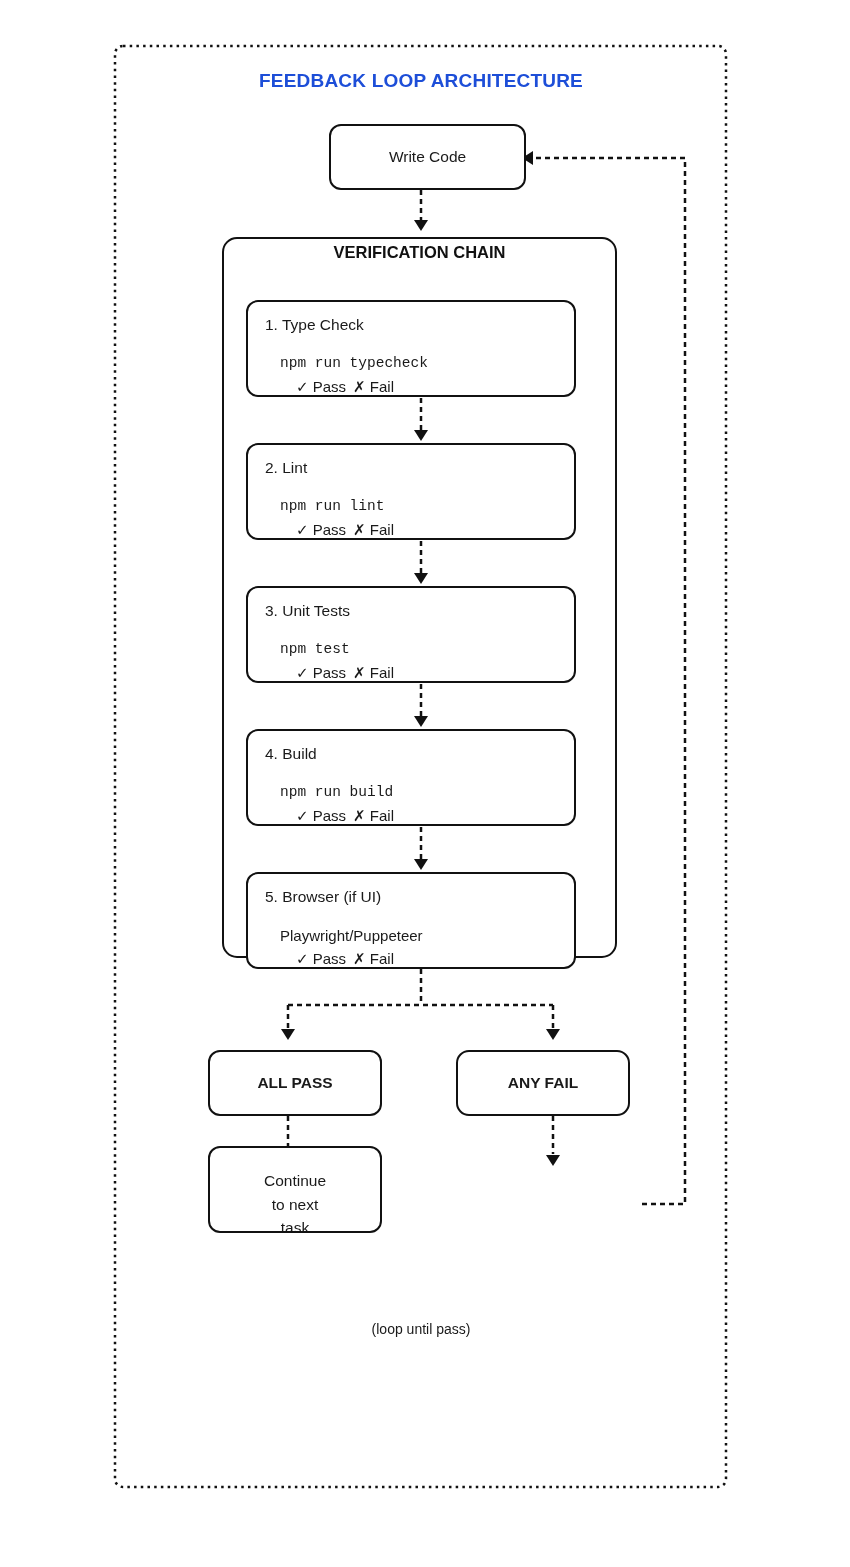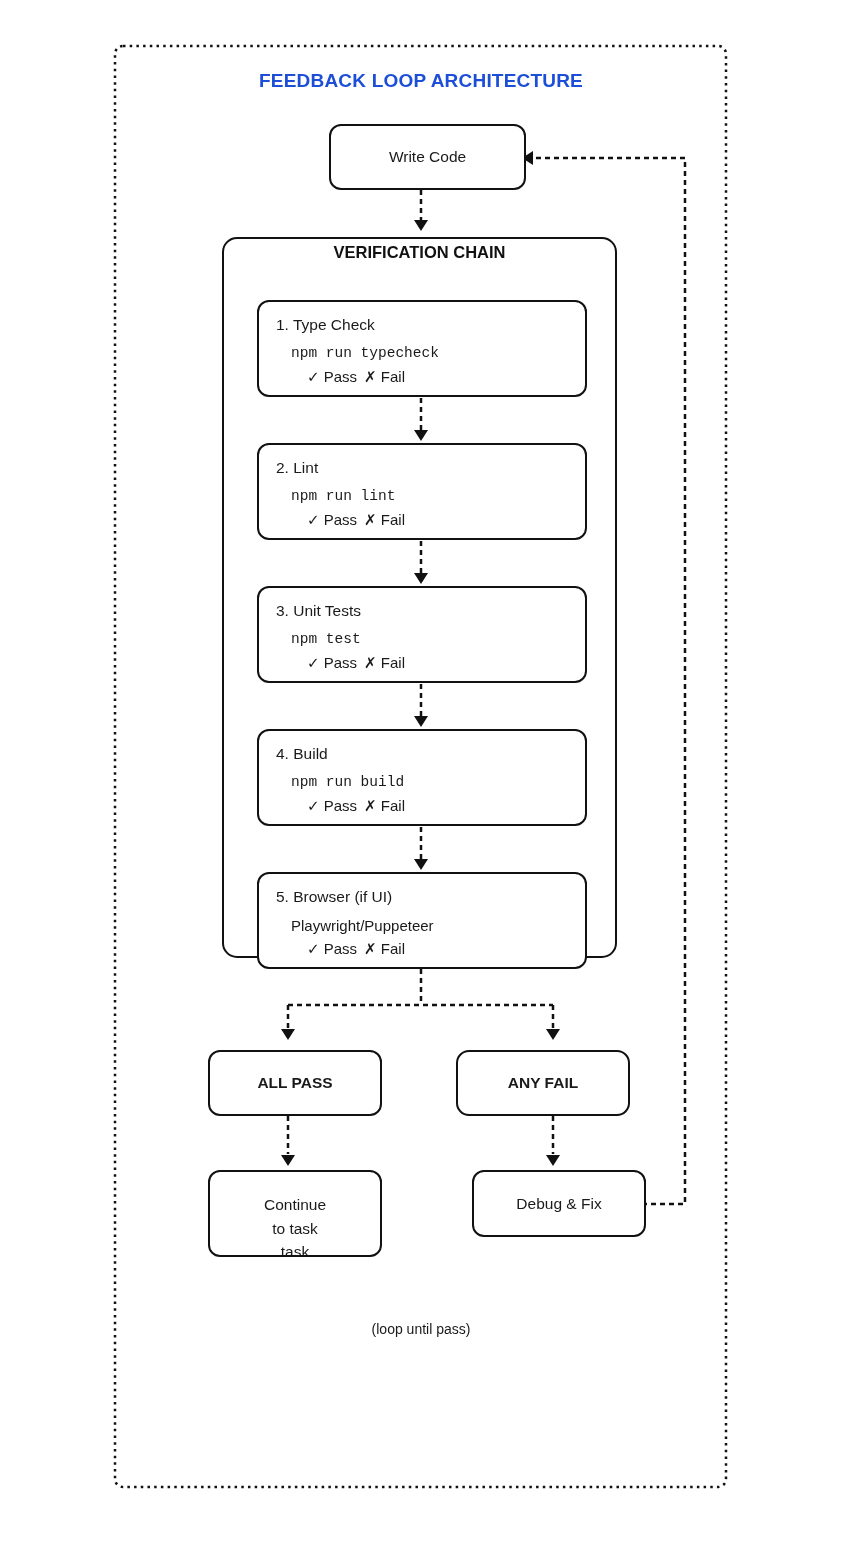--- a/index.html
+++ b/index.html
@@ -34,45 +34,45 @@
     left: 222px; top: 237px; width: 395px; height: 721px;
     border: 2.5px solid #111; border-radius: 15px;
     background: transparent; z-index: 1;
   }
   .chain-title {
     left: 222px; top: 243px; width: 395px; height: 22px;
     text-align: center; font-size: 16.5px; font-weight: 700; color: #111; z-index: 2;
   }
 
   .step {
-    left: 257px; width: 330px; height: 97px;
+    left: 246px; width: 330px; height: 97px;
     background: #ffffff; border: 2.5px solid #111; border-radius: 12px;
     display: flex; flex-direction: column; align-items: flex-start;
     padding: 13px 0 0 17px; z-index: 2;
   }
   .step-1 { top: 300px; }
   .step-2 { top: 443px; }
   .step-3 { top: 586px; }
   .step-4 { top: 729px; }
   .step-5 { top: 872px; }
   .step-name { font-size: 15.5px; line-height: 19px; }
   .step-cmd {
     font-family: "Liberation Mono", "DejaVu Sans Mono", monospace;
-    font-size: 14.5px; line-height: 19px; margin: 10px 0 0 15px;
+    font-size: 14.5px; line-height: 19px; margin: 20px 0 0 15px;
   }
   .step-cmd.sans { font-family: "Liberation Sans", "DejaVu Sans", sans-serif; font-size: 15px; }
   .step-result { font-size: 15px; line-height: 19px; margin: 4px 0 0 31px; }
   .step-result .fail-part { margin-left: 7px; }
 
   .node-outcome { width: 174px; height: 66px; top: 1050px; font-weight: 700; font-size: 15.5px; justify-content: center; }
   .node-all-pass { left: 202px; }
   .node-any-fail { left: 450px; border-radius: 13px; }
 
   .node-continue {
-    left: 202px; top: 1170px; width: 174px; height: 87px;
+    left: 202px; top: 1146px; width: 174px; height: 87px;
     flex-direction: column; justify-content: flex-start;
     padding-top: 21px; font-size: 15.5px; line-height: 23.5px;
     overflow: hidden;
   }
   .node-debug { left: 466px; top: 1170px; width: 174px; height: 67px; font-size: 15.5px; }
 
   .loop-note {
     left: 121px; top: 1321px; width: 600px; height: 20px;
     text-align: center; font-size: 14px; z-index: 2;
   }
@@ -160,22 +160,19 @@
 
   <div class="abs node node-outcome node-all-pass">
     <span>ALL PASS</span>
   </div>
   <div class="abs node node-outcome node-any-fail">
     <span>ANY FAIL</span>
   </div>
 
   <div class="abs node node-continue">
     <span>Continue</span>
-    <span>to task</span>
+    <span>to next</span>
     <span>task</span>
-  </div>
-  <div class="abs node node-debug">
-    <span>Debug &amp; Fix</span>
   </div>
 
   <div class="abs loop-note">(loop until pass)</div>
 
 </div>
 
 </body></html>

